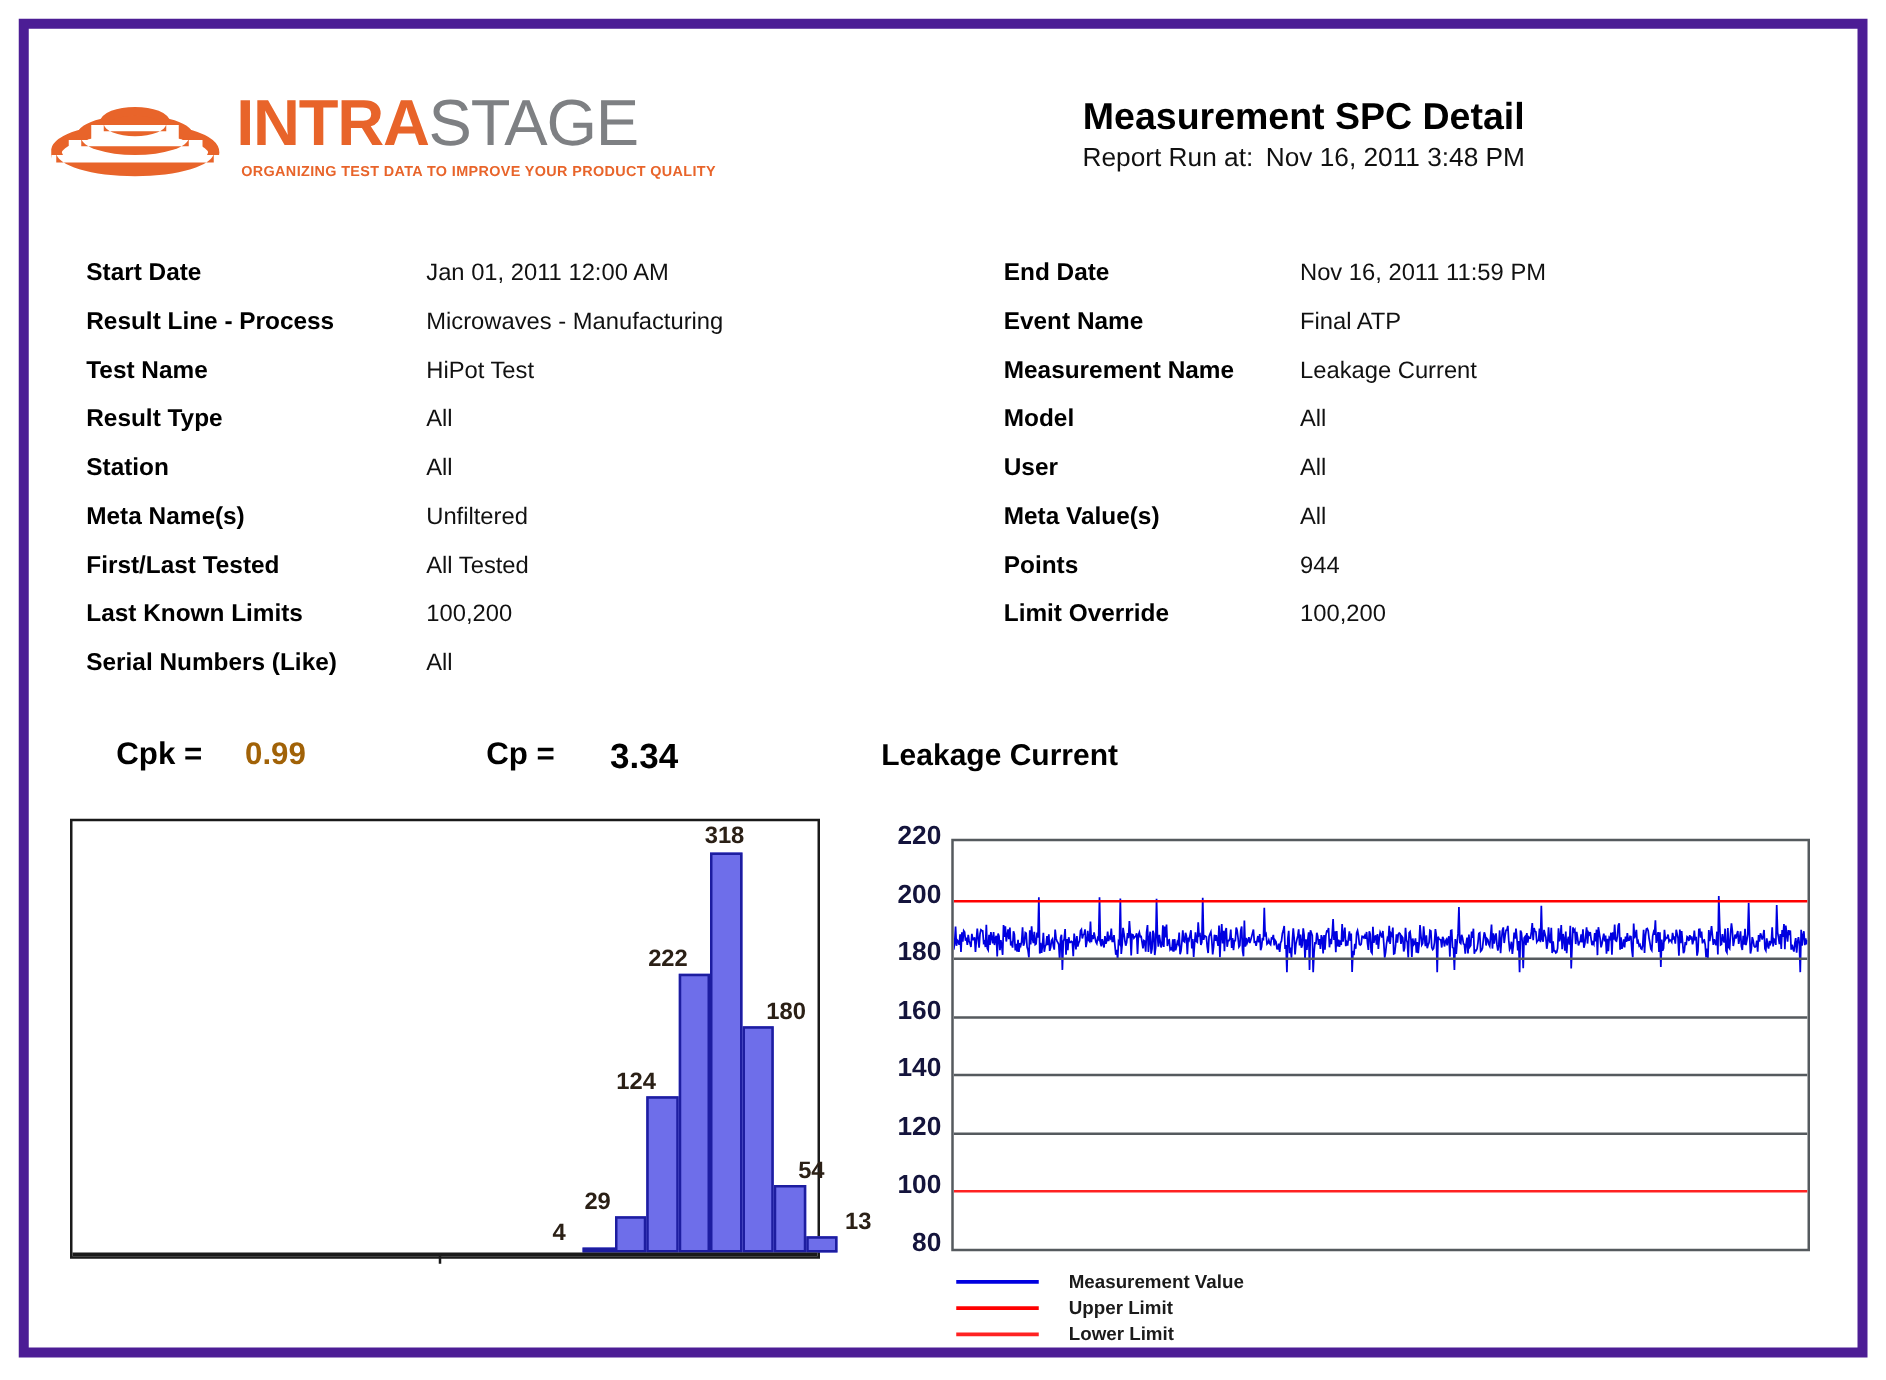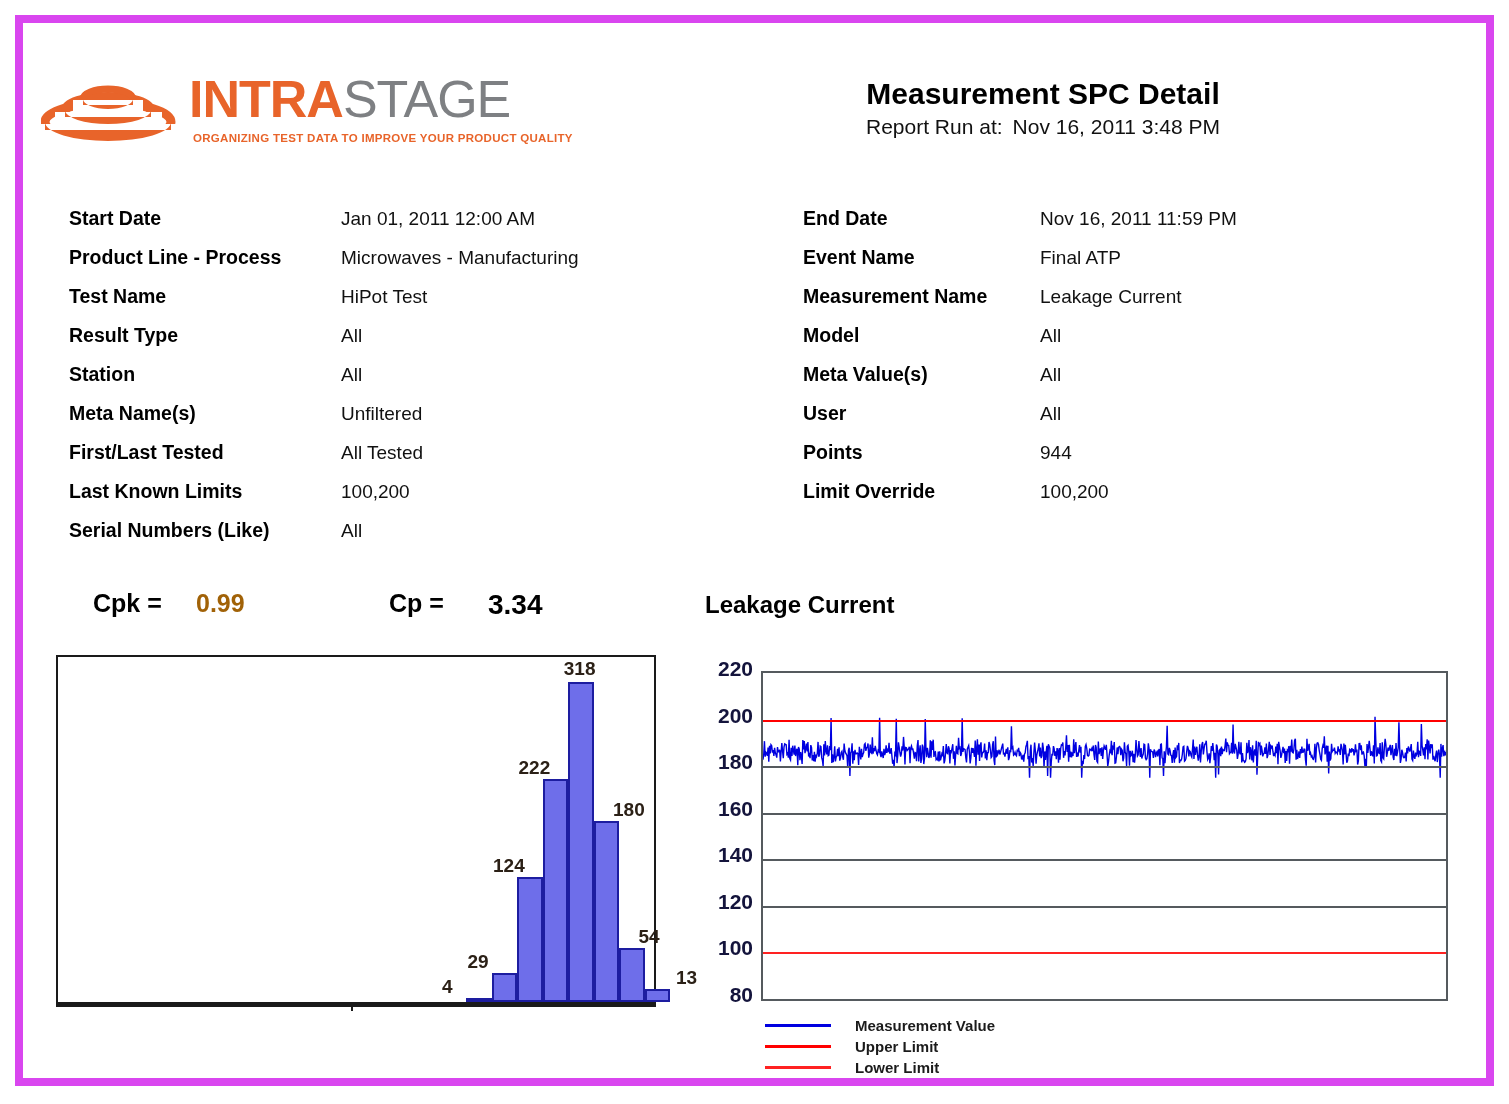--- a/index.html
+++ b/index.html
@@ -14,21 +14,21 @@
     overflow: hidden;
   }
 
   
   .page-frame {
     position: absolute;
     left: 15px;
     top: 15px;
     width: 1479px;
     height: 1071px;
-    border: 8px solid #d946ef;
+    border: 8px solid #4c1d95;
     box-sizing: border-box;
     background: #ffffff;
   }
   .page-inner {
     position: relative;
     width: 100%;
     height: 100%;
   }
 
   
@@ -292,37 +292,37 @@
     </svg>
     <div class="logo-text"><span class="logo-intra">INTRA</span><span class="logo-stage">STAGE</span></div>
     <div class="logo-tagline">ORGANIZING TEST DATA TO IMPROVE YOUR PRODUCT QUALITY</div>
   </div>
 
   <div class="report-title">Measurement SPC Detail</div>
   <div class="report-subtitle"><span class="sub-label">Report Run at:</span><span class="sub-val">Nov 16, 2011  3:48 PM</span></div>
 
   <div class="param-col left">
     <div class="param-row"><span class="param-label">Start Date</span><span class="param-value">Jan 01, 2011  12:00 AM</span></div>
-    <div class="param-row"><span class="param-label">Product Line - Process</span><span class="param-value">Microwaves - Manufacturing</span></div>
+    <div class="param-row"><span class="param-label">Result Line - Process</span><span class="param-value">Microwaves - Manufacturing</span></div>
     <div class="param-row"><span class="param-label">Test Name</span><span class="param-value">HiPot Test</span></div>
     <div class="param-row"><span class="param-label">Result Type</span><span class="param-value"> All</span></div>
     <div class="param-row"><span class="param-label">Station</span><span class="param-value"> All</span></div>
     <div class="param-row"><span class="param-label">Meta Name(s)</span><span class="param-value">Unfiltered</span></div>
     <div class="param-row"><span class="param-label">First/Last Tested</span><span class="param-value">All Tested</span></div>
     <div class="param-row"><span class="param-label">Last Known Limits</span><span class="param-value">100,200</span></div>
     <div class="param-row"><span class="param-label">Serial Numbers (Like)</span><span class="param-value">All</span></div>
   </div>
 
   <div class="param-col right">
     <div class="param-row"><span class="param-label">End Date</span><span class="param-value">Nov 16, 2011  11:59 PM</span></div>
     <div class="param-row"><span class="param-label">Event Name</span><span class="param-value">Final ATP</span></div>
     <div class="param-row"><span class="param-label">Measurement Name</span><span class="param-value">Leakage Current</span></div>
     <div class="param-row"><span class="param-label">Model</span><span class="param-value"> All</span></div>
+    <div class="param-row"><span class="param-label">User</span><span class="param-value">All</span></div>
     <div class="param-row"><span class="param-label">Meta Value(s)</span><span class="param-value">All</span></div>
-    <div class="param-row"><span class="param-label">User</span><span class="param-value">All</span></div>
     <div class="param-row"><span class="param-label">Points</span><span class="param-value"> 944</span></div>
     <div class="param-row"><span class="param-label">Limit Override</span><span class="param-value">100,200</span></div>
   </div>
 
   <div class="cpk-line">
     <span class="cpk-label">Cpk =</span>
     <span class="cpk-value">0.99</span>
     <span class="cp-label">Cp =</span>
     <span class="cp-value">3.34</span>
   </div>

